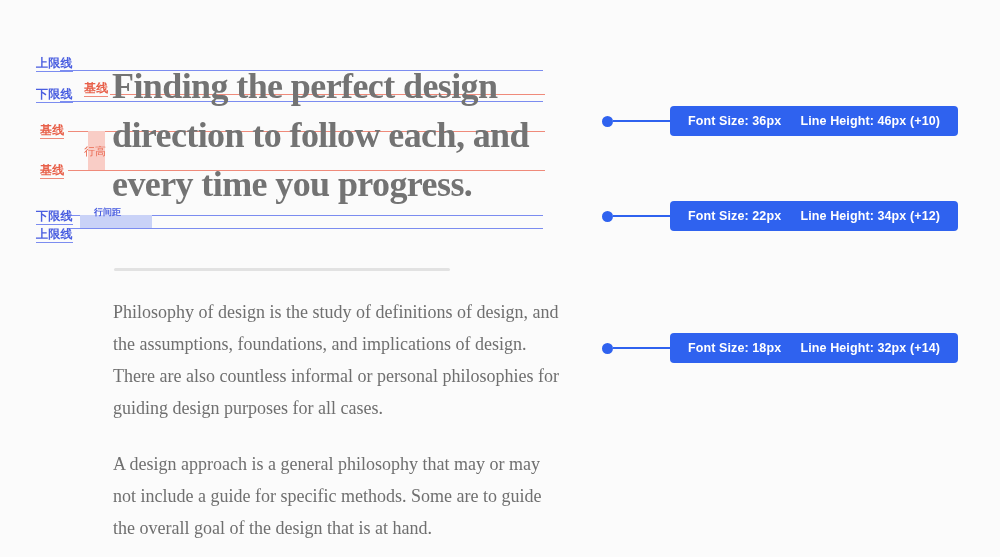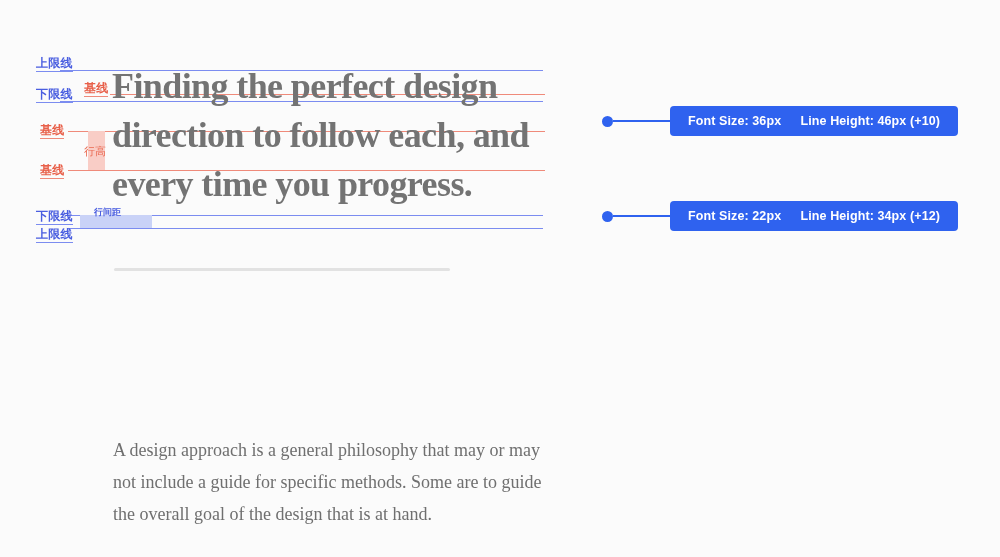--- a/index.html
+++ b/index.html
@@ -114,21 +114,21 @@
     left: 113px;
     width: 450px;
     margin: 0;
     font-family: "Liberation Serif", serif;
     font-size: 18px;
     line-height: 32px;
     font-weight: 400;
     color: #6f6f6f;
   }
   .body-copy.p1 { top: 296px; }
-  .body-copy.p2 { top: 434px; }
+  .body-copy.p2 { top: 448px; }
 
   
   .callout {
     position: absolute;
     display: flex;
     align-items: center;
     height: 30px;
   }
   .callout-dot {
     width: 11px;
@@ -200,20 +200,21 @@
 
   <div class="band-label red" style="left:84px; top:146px;">行高</div>
 
   <div class="band-label blue" style="left:94px; top:208px; font-size:9px; font-weight:700;">行间距</div>
 
   <h1 class="headline">Finding the perfect design direction to follow each, and every time you progress.</h1>
 
 
   <div class="divider"></div>
 
+  <p class="body-copy p1">Philosophy of design is the study of definitions of design, and the assumptions, foundations, and implications of design. There are also countless informal or personal philosophies for guiding design purposes for all cases.</p>
 
   <p class="body-copy p2">A design approach is a general philosophy that may or may not include a guide for specific methods. Some are to guide the overall goal of the design that is at hand.</p>
 
   <div class="callout" style="left:602px; top:106px;">
     <span class="callout-dot"></span>
     <span class="callout-line"></span>
     <span class="callout-pill">
       <span class="fs">Font Size: 36px</span>
       <span class="lh">Line Height: 46px (+10)</span>
     </span>
@@ -221,14 +222,22 @@
 
   <div class="callout" style="left:602px; top:201px;">
     <span class="callout-dot"></span>
     <span class="callout-line"></span>
     <span class="callout-pill">
       <span class="fs">Font Size: 22px</span>
       <span class="lh">Line Height: 34px (+12)</span>
     </span>
   </div>
 
+  <div class="callout" style="left:602px; top:333px;">
+    <span class="callout-dot"></span>
+    <span class="callout-line"></span>
+    <span class="callout-pill">
+      <span class="fs">Font Size: 18px</span>
+      <span class="lh">Line Height: 32px (+14)</span>
+    </span>
+  </div>
 
 </div>
 
 </body></html>

